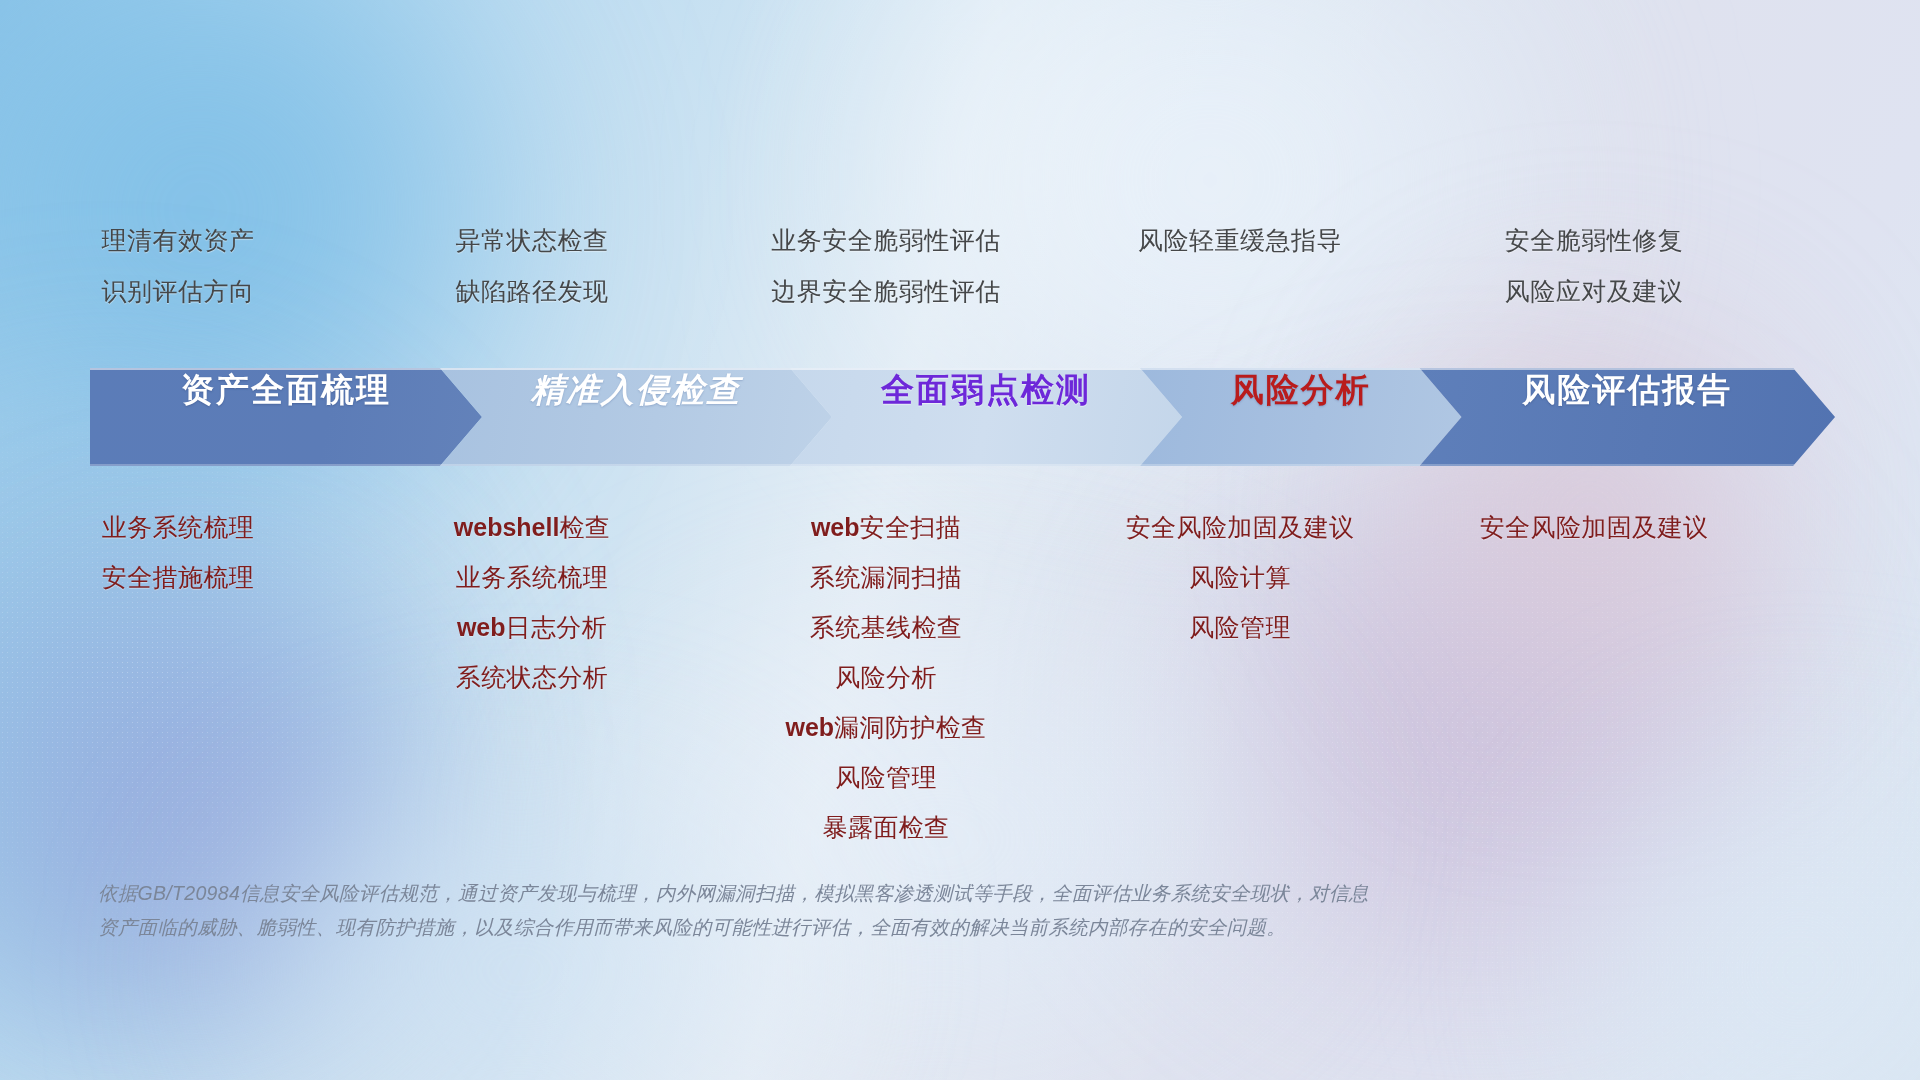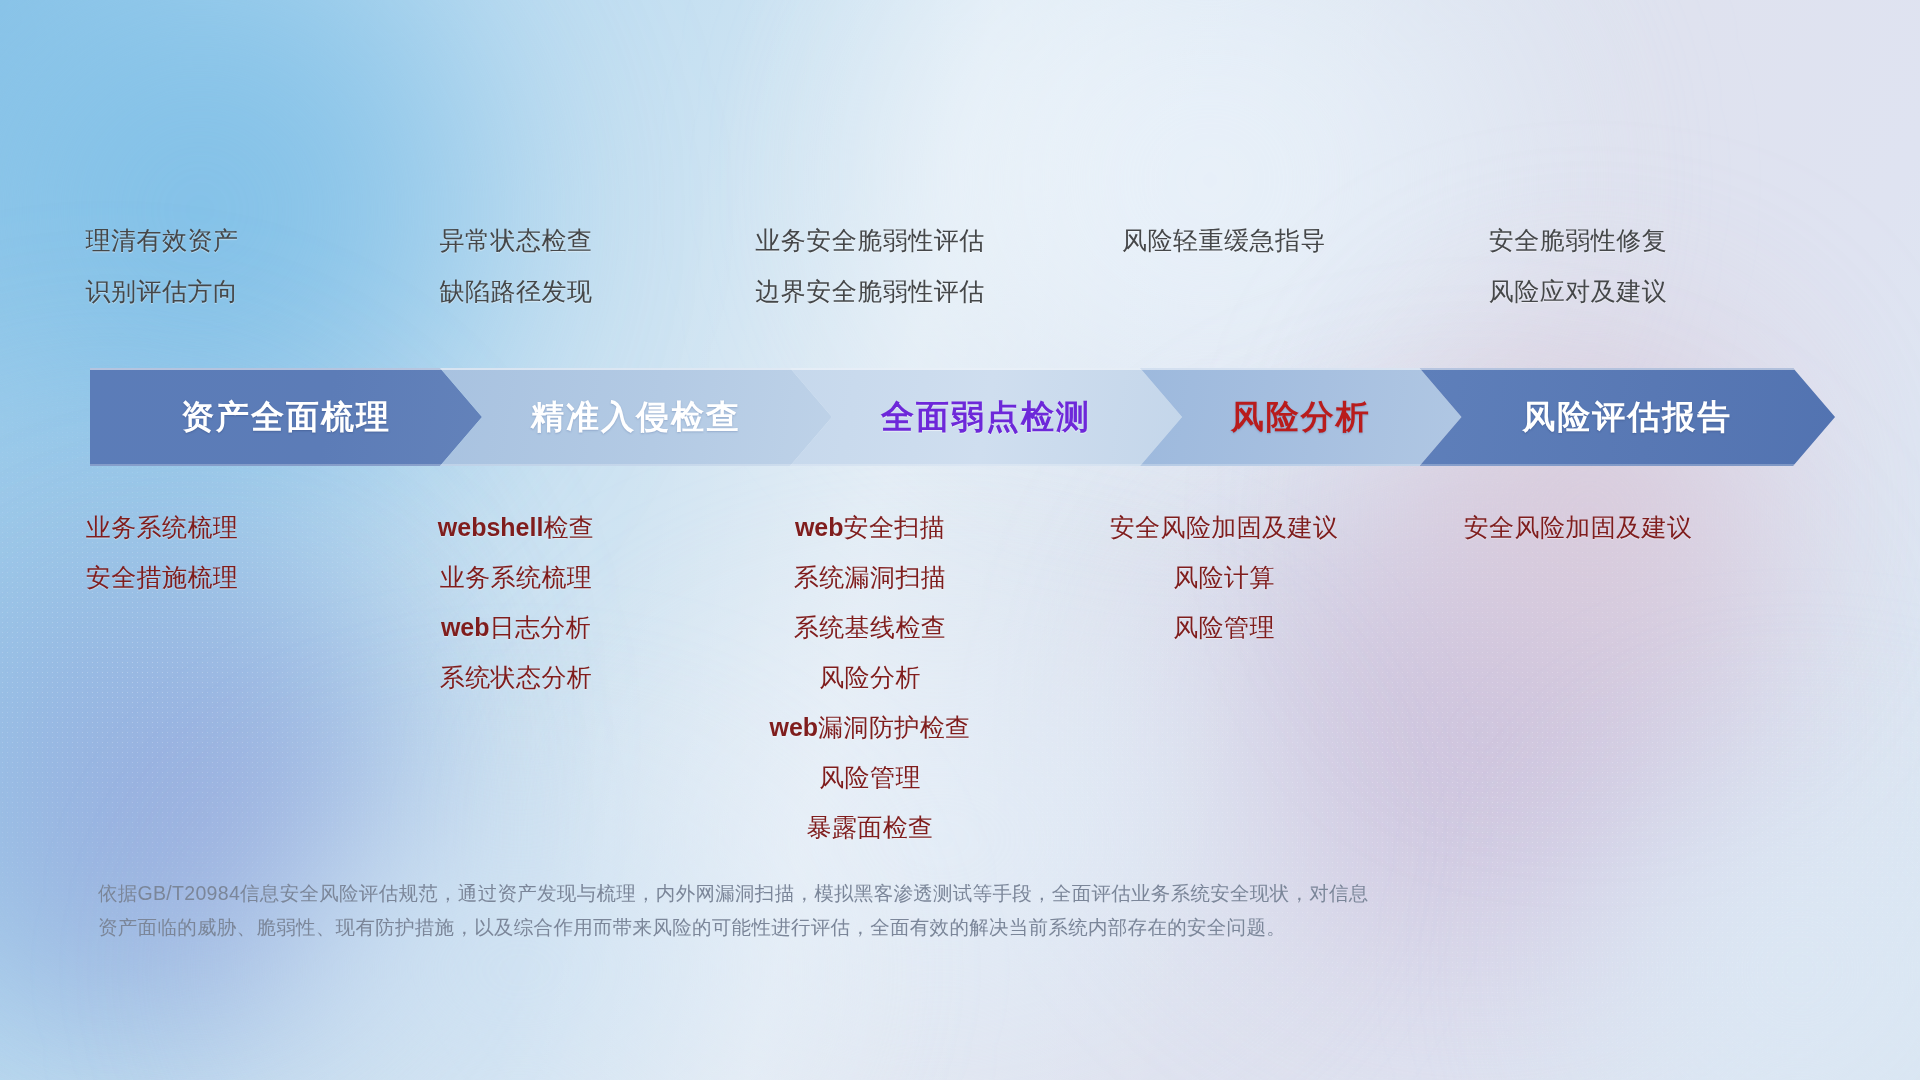--- a/index.html
+++ b/index.html
@@ -56,59 +56,59 @@
     background-image:radial-gradient(rgba(255,255,255,.8) 0.8px, transparent 0.9px);
     background-size:5px 5px;
     -webkit-mask-image:radial-gradient(ellipse 30% 40% at 7% 62%, #000 0%, transparent 72%);
     mask-image:radial-gradient(ellipse 30% 40% at 7% 62%, #000 0%, transparent 72%);
   }
 
   
   #content{ position:absolute; inset:0; }
 
   
-  .lane-row{ position:absolute; display:flex; width:1740px; left:0;gap:30px; }
+  .lane-row{ position:absolute; display:flex; width:1740px; left:16px;gap:30px; }
 
   .col{ flex:1 1 0; display:flex; flex-direction:column; align-items:center; }
 
   
   #top-row{ top:228px; }
   .top-item{
     font-size:25px; color:#454749; line-height:1; letter-spacing:.5px;
     margin-bottom:26px; white-space:nowrap; text-shadow:0 1px 1px rgba(255,255,255,.45);
   }
 
   
   #chevron-band{
     position:absolute; left:90px; top:368px; width:1745px; height:98px;
     display:flex;
   }
   .chev{
-    position:relative; height:98px; display:flex; align-items:center;
+    position:relative; height:98px; display:flex; align-items:flex-start;
     justify-content:center;
   }
   .chev-inner{
     position:absolute; inset:0;
     -webkit-clip-path:polygon(0 0, calc(100% - 42px) 0, 100% 50%, calc(100% - 42px) 100%, 0 100%, 42px 50%);
     clip-path:polygon(0 0, calc(100% - 42px) 0, 100% 50%, calc(100% - 42px) 100%, 0 100%, 42px 50%);
   }
   .chev.first .chev-inner{
     -webkit-clip-path:polygon(0 0, calc(100% - 42px) 0, 100% 50%, calc(100% - 42px) 100%, 0 100%);
     clip-path:polygon(0 0, calc(100% - 42px) 0, 100% 50%, calc(100% - 42px) 100%, 0 100%);
   }
   .chev-label{
     position:relative; z-index:3; font-size:33px; font-weight:bold;
     letter-spacing:2px; white-space:nowrap;
   }
   
   .c1 .chev-inner{ background:linear-gradient(100deg,#5b7cb8 0%,#5c7cb7 60%,#6382ba 100%); }
   .c1 .chev-label{ color:#ffffff; text-shadow:0 1px 2px rgba(40,60,110,.35); }
 
   .c2 .chev-inner{ background:linear-gradient(100deg,#a8c2e0 0%,#b3cae4 55%,#bed2e8 100%); }
-  .c2 .chev-label{ color:#ffffff; text-shadow:0 1px 2px rgba(60,85,140,.28); }
+  .c2 .chev-label{ color:#ffffff; text-shadow:0 1px 2px rgba(60,85,140,.28);font-style:italic; }
 
   .c3 .chev-inner{ background:linear-gradient(100deg,#c6d8ec 0%,#cfdeef 50%,#c4d6ea 100%); }
   .c3 .chev-label{ color:#6d28d9; text-shadow:0 1px 1px rgba(255,255,255,.55); }
 
   .c4 .chev-inner{ background:linear-gradient(100deg,#9db9dd 0%,#a7c0e0 55%,#b0c7e3 100%); }
   .c4 .chev-label{ color:#b91c1c; text-shadow:0 1px 2px rgba(55,80,135,.3); }
 
   .c5 .chev-inner{ background:linear-gradient(100deg,#5e7fba 0%,#5878b4 55%,#5273b1 100%); }
   .c5 .chev-label{ color:#ffffff; text-shadow:0 1px 2px rgba(40,60,110,.35); }
 
@@ -128,21 +128,21 @@
   #bottom-row{ top:515px; }
   .bot-item{
     font-size:25px; color:#7f1d1d; line-height:1; letter-spacing:.4px;
     margin-bottom:25px; white-space:nowrap; text-shadow:0 1px 1px rgba(255,255,255,.4);
   }
   .bot-item b{ font-weight:bold; letter-spacing:0; }
 
   
   #footer{
     position:absolute; left:98px; top:876px; width:1520px;
-    font-size:19.5px; line-height:34px; color:#7b8699; letter-spacing:.3px;
+    font-size:19.5px; line-height:34px; color:#7b8699; letter-spacing:.3px;font-style:italic;
   }
   #footer div{ white-space:nowrap; }
 </style>
 </head>
 <body>
 
 <div id="bg">
   <div class="bg-base"></div>
   <div class="blob b1"></div>
   <div class="blob b2"></div>

